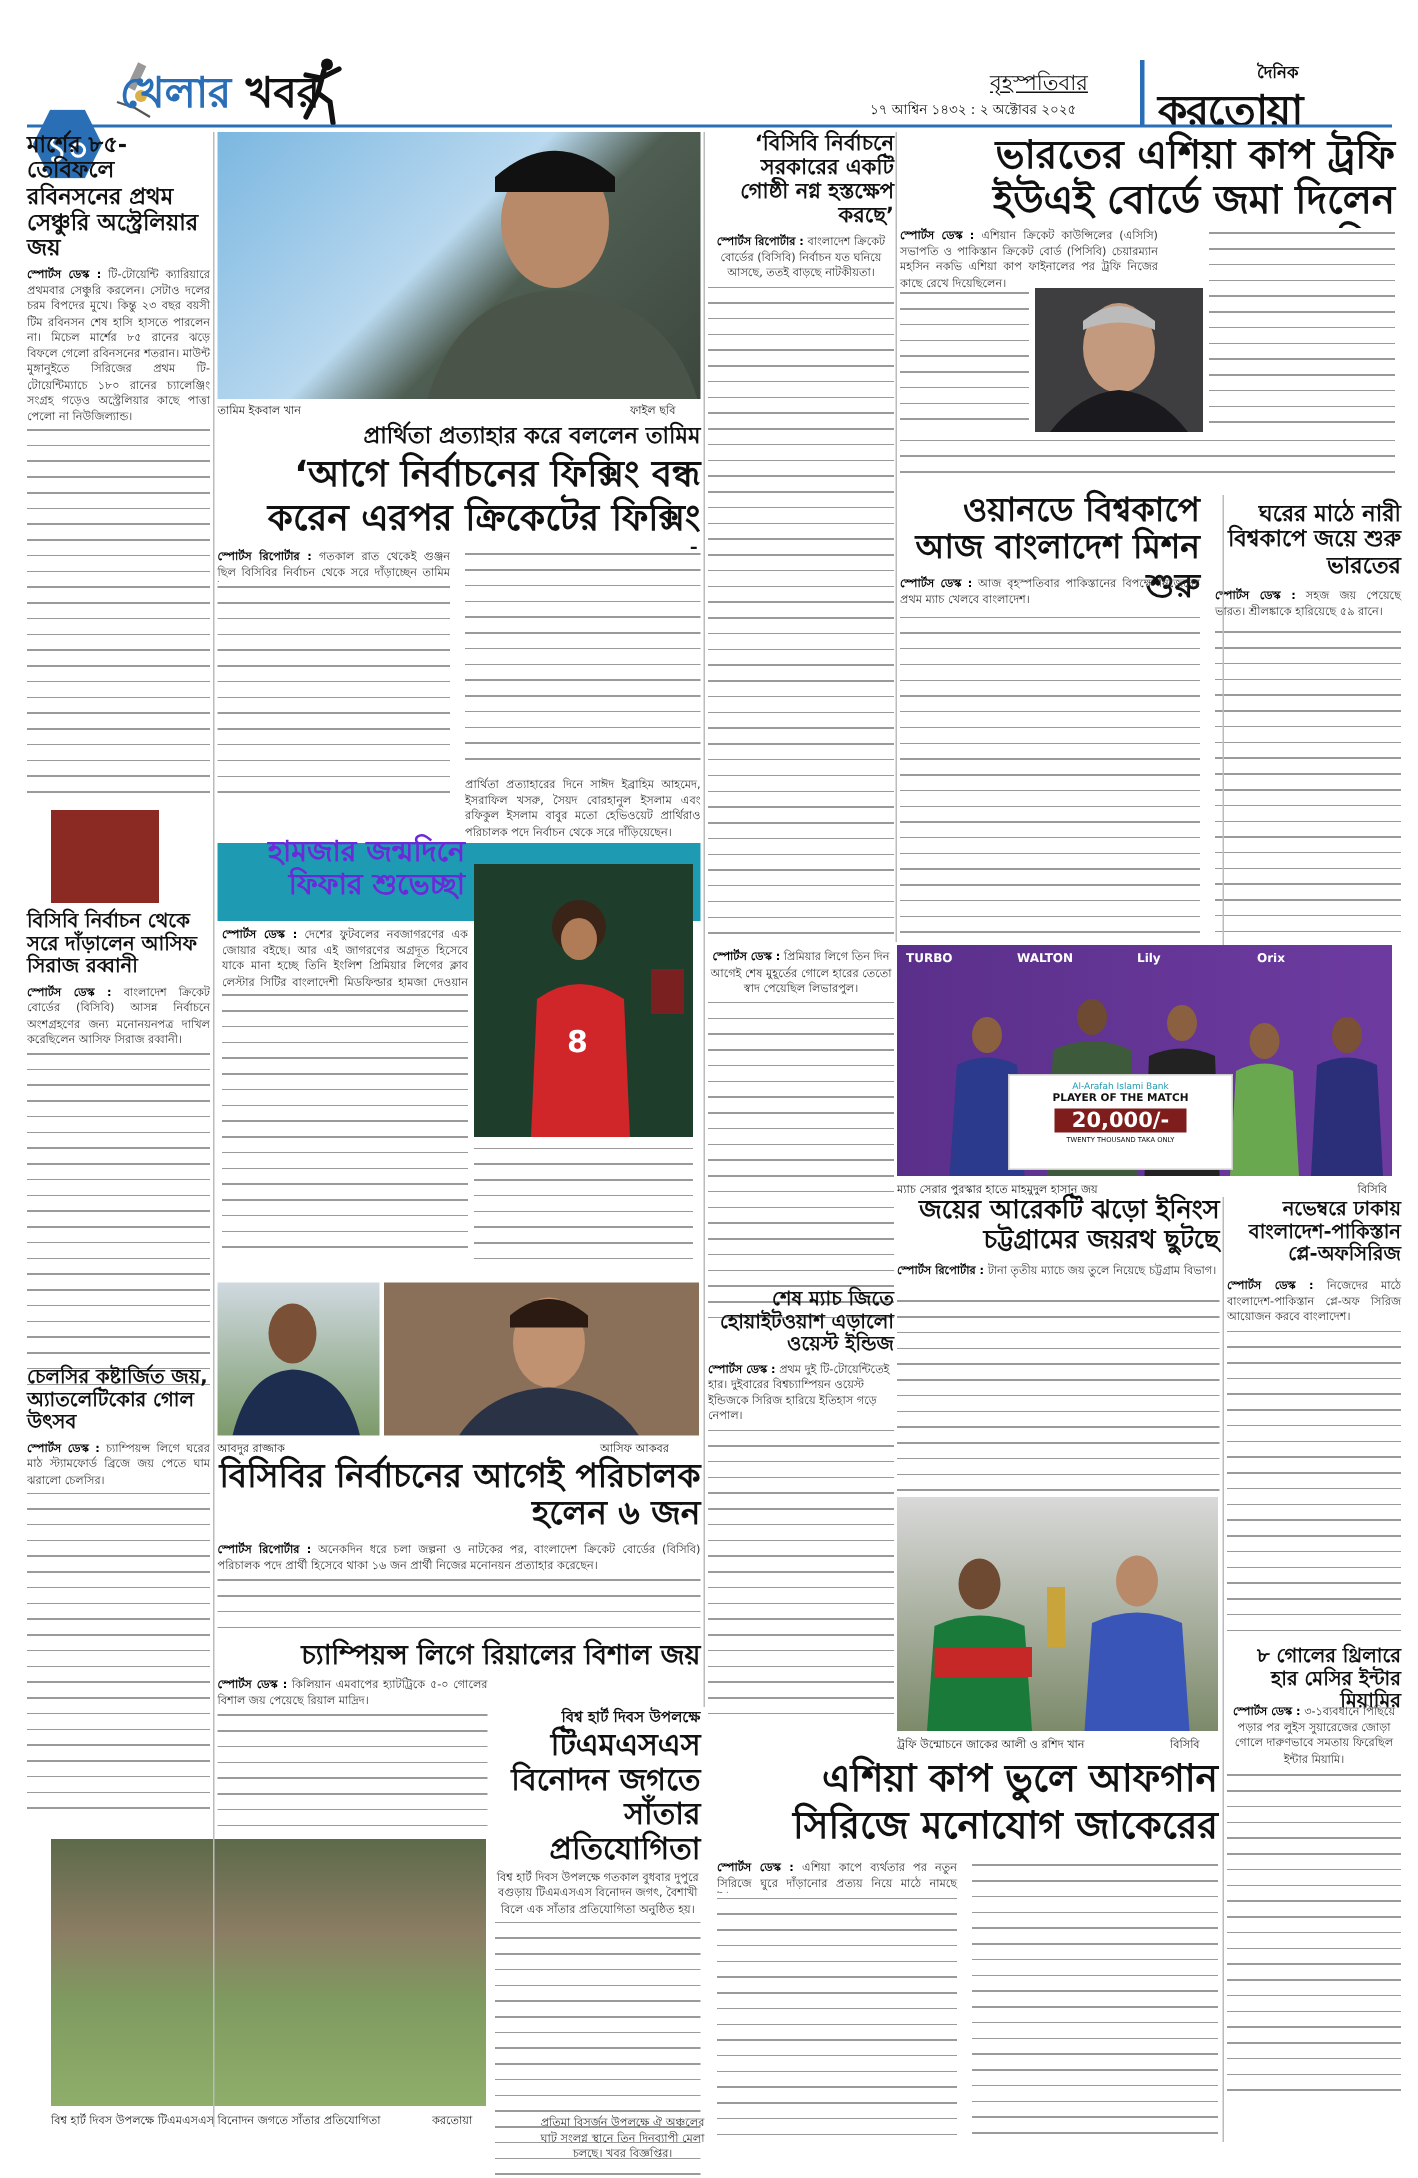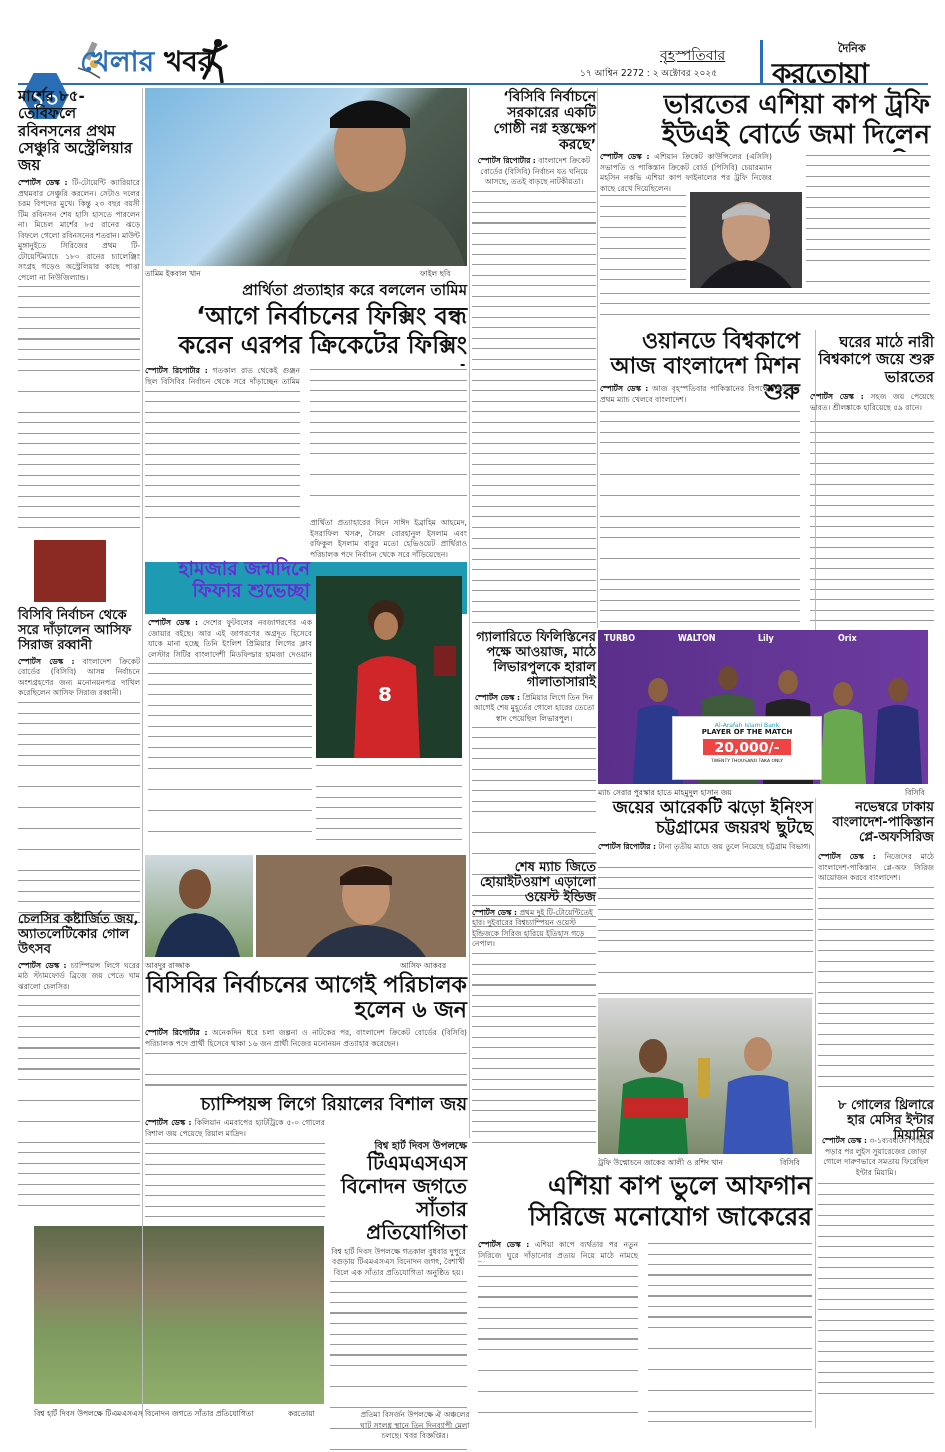--- a/index.html
+++ b/index.html
@@ -38,21 +38,21 @@
     </svg>
 </div>
 <div class="abs logo-khelar"><span>খেলার</span> <span class="r">খবর</span></div>
 <div class="abs kicker" style="left:200px;">
   <svg width="30" height="46" viewBox="0 0 30 46">
       <circle cx="18" cy="5" r="4" fill="#111"></circle>
       <path d="M16 9 L12 24 L4 40 M12 24 L20 30 L22 44 M14 14 L26 8 M14 14 L4 12" stroke="#111" stroke-width="3.5" fill="none" stroke-linecap="round"></path>
     </svg>
 </div>
 <div class="abs dayname">বৃহস্পতিবার</div>
-<div class="abs datestr">১৭ আশ্বিন 2272 : ২ অক্টোবর ২০২৫</div>
+<div class="abs datestr">১৭ আশ্বিন ১৪৩২ : ২ অক্টোবর ২০২৫</div>
 <div class="abs vbar"></div>
 <div class="abs brand-small">দৈনিক</div>
 <div class="abs brand">করতোয়া</div>
 <div class="abs hrule"></div>
 
 <div class="abs" style="left:18px;top:88px;width:122px;">
   <div class="hl" style="font-size:15px;text-align:left;">মার্শের ৮৫-তেবিফলে রবিনসনের প্রথম সেঞ্চুরি অস্ট্রেলিয়ার জয়</div>
   <div class="body" style="margin-top:4px;"><b>স্পোর্টস ডেস্ক :</b> <span>টি-টোয়েন্টি ক্যারিয়ারে প্রথমবার সেঞ্চুরি করলেন। সেটাও দলের চরম বিপদের মুখে। কিন্তু ২৩ বছর বয়সী টিম রবিনসন শেষ হাসি হাসতে পারলেন না। মিচেল মার্শের ৮৫ রানের ঝড়ে বিফলে গেলো রবিনসনের শতরান। মাউন্ট মুঙ্গানুইতে সিরিজের প্রথম টি-টোয়েন্টিম্যাচে ১৮০ রানের চ্যালেঞ্জিং সংগ্রহ গড়েও অস্ট্রেলিয়ার কাছে পাত্তা পেলো না নিউজিল্যান্ড।</span></div>
   <div class="lines" style="height:250px;"></div>
 </div>
@@ -134,21 +134,20 @@
 <div class="abs caption" style="left:34px;top:1408px;">বিশ্ব হার্ট দিবস উপলক্ষে টিএমএসএস বিনোদন জগতে সাঁতার প্রতিযোগিতা</div>
 <div class="abs caption" style="left:288px;top:1408px;">করতোয়া</div>
 
 <div class="abs" style="left:472px;top:88px;width:124px;">
   <div class="hl" style="font-size:14px;">‘বিসিবি নির্বাচনে সরকারের একটি গোষ্ঠী নগ্ন হস্তক্ষেপ করছে’</div>
   <div class="body" style="margin-top:4px;text-align:center;"><b>স্পোর্টস রিপোর্টার :</b> <span>বাংলাদেশ ক্রিকেট বোর্ডের (বিসিবি) নির্বাচন যত ঘনিয়ে আসছে, ততই বাড়ছে নাটকীয়তা।</span></div>
   <div class="lines" style="height:440px;"></div>
 </div>
 
 <div class="abs" style="left:472px;top:630px;width:124px;">
-  <div class="hl" style="font-size:13px;">গ্যালারিতে ফিলিস্তিনের পক্ষে আওয়াজ, মাঠে লিভারপুলকে হারাল গালাতাসারাই</div>
   <div class="body" style="margin-top:3px;text-align:center;"><b>স্পোর্টস ডেস্ক :</b> <span>প্রিমিয়ার লিগে তিন দিন আগেই শেষ মুহূর্তের গোলে হারের তেতো স্বাদ পেয়েছিল লিভারপুল।</span></div>
   <div class="lines" style="height:220px;"></div>
 </div>
 
 <div class="abs" style="left:472px;top:860px;width:124px;">
   <div class="hl" style="font-size:13px;">শেষ ম্যাচ জিতে হোয়াইটওয়াশ এড়ালো ওয়েস্ট ইন্ডিজ</div>
   <div class="body" style="margin-top:3px;text-align:left;"><b>স্পোর্টস ডেস্ক :</b> <span>প্রথম দুই টি-টোয়েন্টিতেই হার। দুইবারের বিশ্বচ্যাম্পিয়ন ওয়েস্ট ইন্ডিজকে সিরিজ হারিয়ে ইতিহাস গড়ে নেপাল।</span></div>
   <div class="lines" style="height:200px;"></div>
 </div>
 
@@ -186,21 +185,21 @@
     <ellipse cx="190" cy="52" rx="10" ry="12" fill="#8a6040"></ellipse>
       <path d="M165 154 L168 74 Q190 64 212 74 L215 154Z" fill="#222"></path>
     <ellipse cx="245" cy="64" rx="10" ry="12" fill="#8a6040"></ellipse>
       <path d="M222 154 L226 84 Q245 74 264 84 L268 154Z" fill="#6aa84f"></path>
     <ellipse cx="300" cy="60" rx="10" ry="12" fill="#7a5036"></ellipse>
       <path d="M276 154 L280 80 Q300 70 320 80 L324 154Z" fill="#2b2f7a"></path>
   </svg>
   <div style="position:absolute;left:74px;top:86px;width:150px;height:64px;background:#fff;border:1px solid #ccc;">
     <div style="font-size:6px;color:#1e9bb3;text-align:center;margin-top:4px;">Al-Arafah Islami Bank</div>
     <div style="font-size:7px;font-weight:bold;text-align:center;color:#111;">PLAYER OF THE MATCH</div>
-    <div style="font-size:14px;font-weight:bold;text-align:center;color:#fff;background:#ef4444;margin:3px 30px;">20,000/-</div>
+    <div style="font-size:14px;font-weight:bold;text-align:center;color:#fff;background:#7f1d1d;margin:3px 30px;">20,000/-</div>
     <div style="font-size:4.5px;text-align:center;color:#111;">TWENTY THOUSAND TAKA ONLY</div>
   </div>
 </div>
 <div class="abs caption" style="left:598px;top:787px;">ম্যাচ সেরার পুরস্কার হাতে মাহমুদুল হাসান জয়</div>
 <div class="abs caption" style="left:905px;top:787px;">বিসিবি</div>
 
 <div class="abs hl" style="left:598px;top:798px;width:215px;font-size:17px;">জয়ের আরেকটি ঝড়ো ইনিংস চট্টগ্রামের জয়রথ ছুটছে</div>
 <div class="abs body" style="left:598px;top:842px;width:215px;"><b>স্পোর্টস রিপোর্টার :</b> <span>টানা তৃতীয় ম্যাচে জয় তুলে নিয়েছে চট্টগ্রাম বিভাগ।</span></div>
 <div class="abs lines" style="left:598px;top:864px;width:215px;height:130px;"></div>
 

